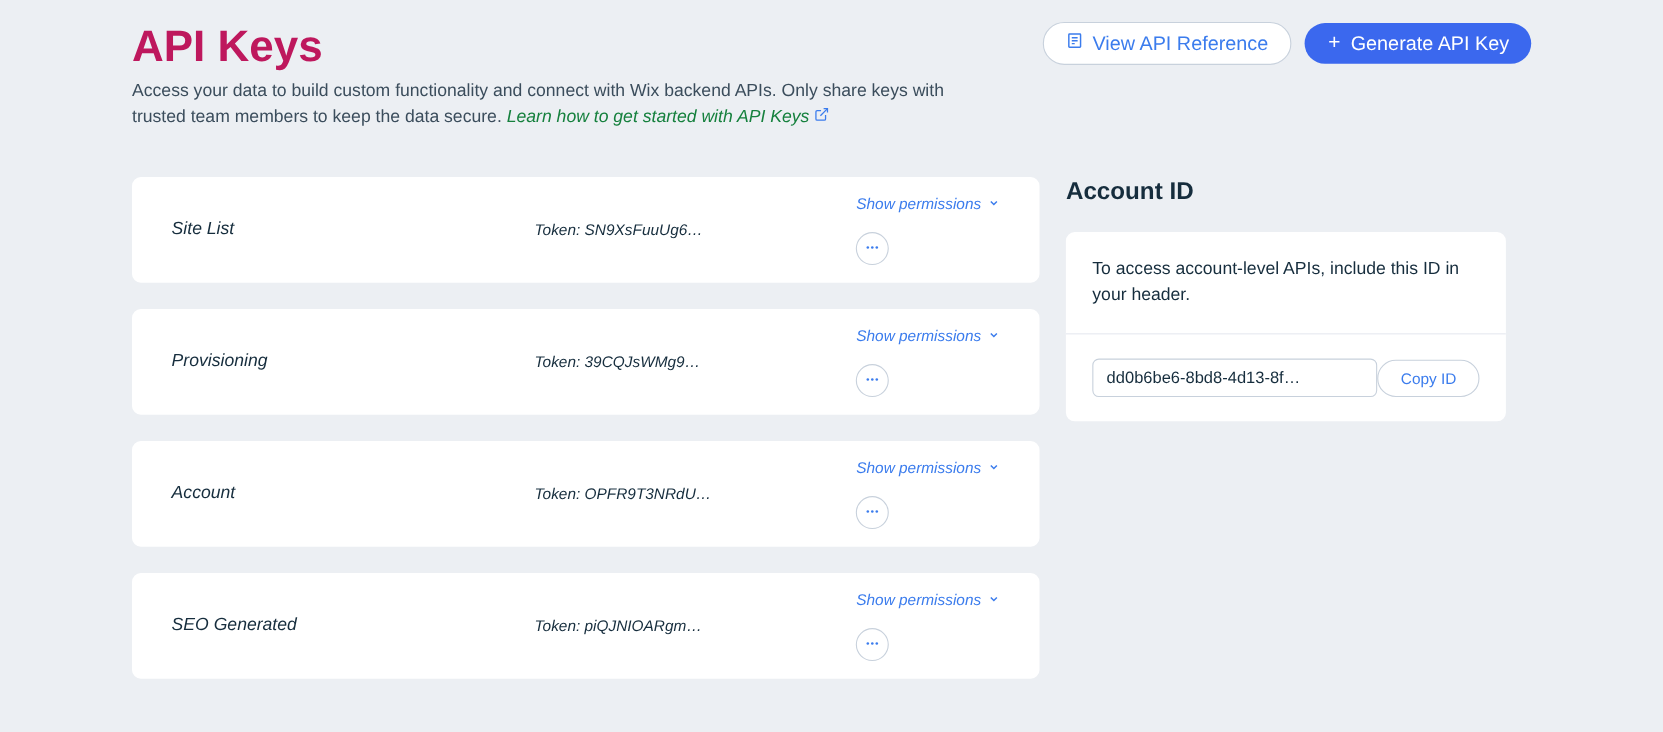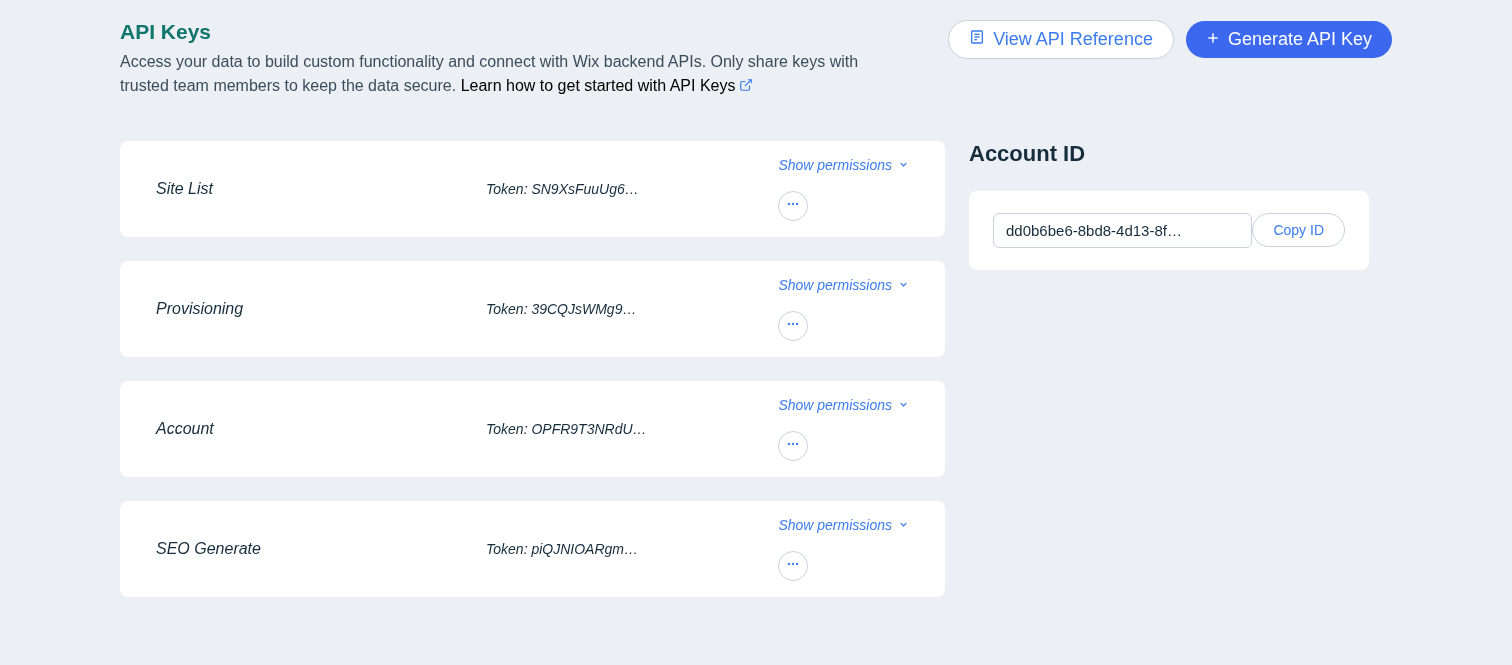--- a/index.html
+++ b/index.html
@@ -19,34 +19,35 @@
     }
     .header-row {
       display: flex;
       justify-content: space-between;
       align-items: flex-start;
     }
     .header-left {
       max-width: 780px;
     }
     .page-title {
-      font-size: 21px;
+      font-size: 40px;
       font-weight: 700;
-      color: #0f766e;
+      color: #be185d;
       margin-bottom: 6px;
     }
     .page-description {
       font-size: 16px;
       line-height: 1.5;
       color: #3b4d5c;
     }
     .learn-link {
-      color: #000000;
+      color: #15803d;
       text-decoration: none;
       cursor: pointer;
+      font-style: italic;
     }
     .external-icon {
       display: inline-block;
       vertical-align: middle;
       margin-left: 4px;
     }
     .header-buttons {
       display: flex;
       gap: 12px;
       align-items: center;
@@ -278,21 +279,21 @@
             <span><svg width="14" height="14" viewBox="0 0 24 24" fill="#3b7ced">
                   <circle cx="5" cy="12" r="2"></circle>
                   <circle cx="12" cy="12" r="2"></circle>
                   <circle cx="19" cy="12" r="2"></circle>
                 </svg></span>
           </button>
         </div>
       </div>
 
       <div class="key-card">
-        <div class="key-name">SEO Generate</div>
+        <div class="key-name">SEO Generated</div>
         <div class="key-token"><span>Token: </span><span>piQJNIOARgm…</span></div>
         <div class="key-actions">
           <span class="show-permissions">
             <span>Show permissions</span>
             <span><svg width="11" height="11" viewBox="0 0 24 24" fill="none" stroke="#3b7ced" stroke-width="3">
                   <polyline points="6 9 12 15 18 9"></polyline>
                 </svg></span>
           </span>
           <button class="more-btn">
             <span><svg width="14" height="14" viewBox="0 0 24 24" fill="#3b7ced">
@@ -301,20 +302,21 @@
                   <circle cx="19" cy="12" r="2"></circle>
                 </svg></span>
           </button>
         </div>
       </div>
     </div>
 
     <div class="right-col">
       <h2 class="section-title">Account ID</h2>
       <div class="account-card">
+        <div class="account-desc">To access account-level APIs, include this ID in your header.</div>
         <div class="account-id-row">
           <div class="account-id-box">dd0b6be6-8bd8-4d13-8f…</div>
           <button class="copy-btn">Copy ID</button>
         </div>
       </div>
     </div>
   </div>
 </div>
 
 </body></html>

